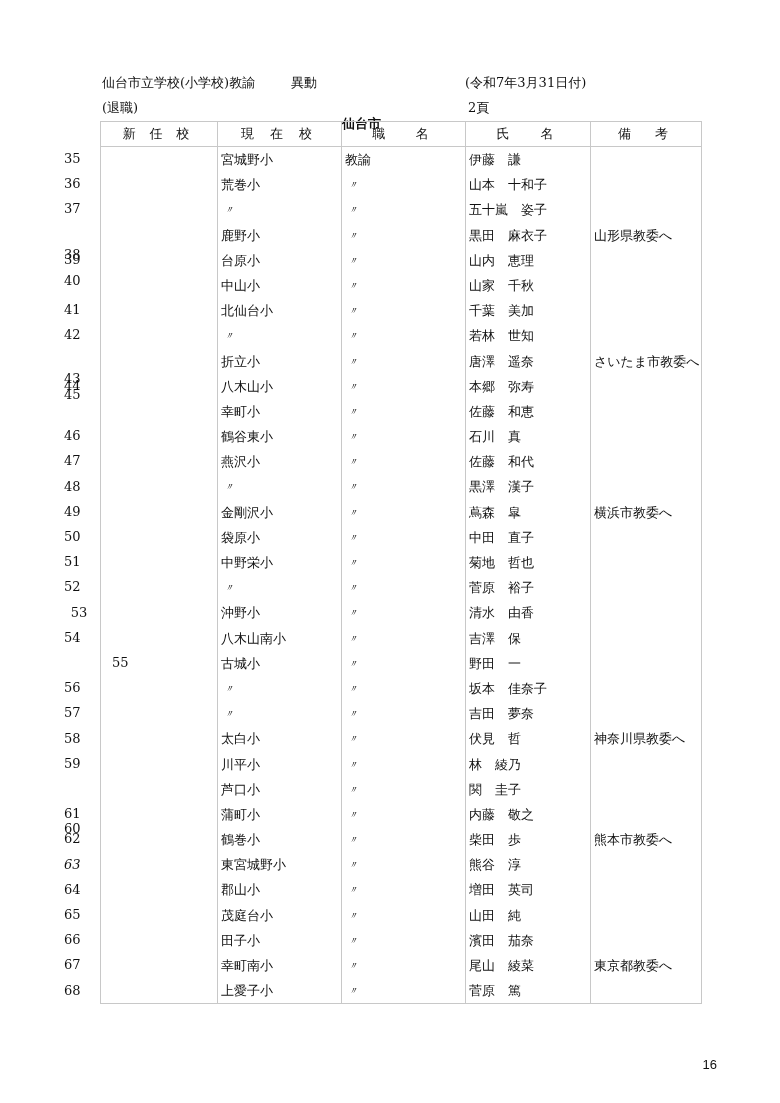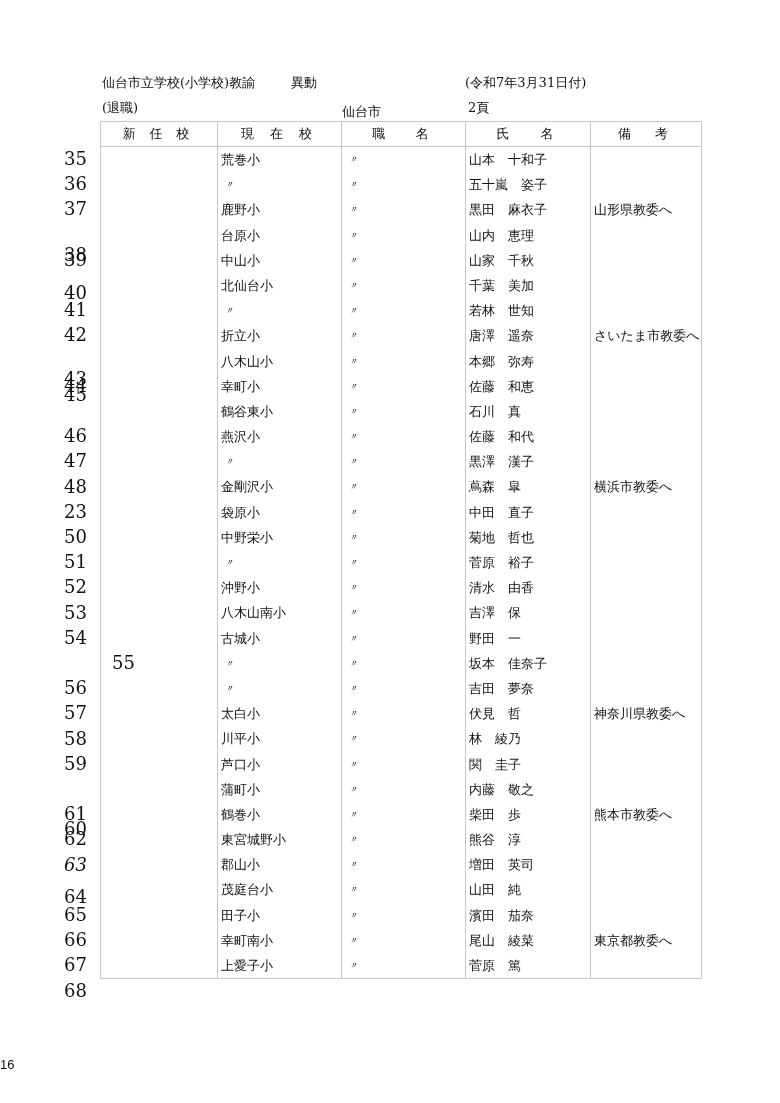--- a/index.html
+++ b/index.html
@@ -24,68 +24,68 @@
   .row { display: flex; height: 25.2px; }
   .td {
     box-sizing: border-box; border-right: 1px solid #c8c8c8;
     font-size: 13px; line-height: 25px; padding-left: 3px; white-space: nowrap;
   }
   .td:last-child { border-right: none; }
   .c1 { width: 117px; } .c2 { width: 124px; } .c3 { width: 124px; } .c4 { width: 125px; } .c5 { width: 110px; }
   .ditto { font-size: 10px; font-style: italic; padding-left: 6px; }
   .rownum {
     position: absolute; left: 64px; width: 30px; text-align: left;
-    font-size: 18px; line-height: 25.2px;
+    font-size: 13px; line-height: 25.2px;
   }
   .pagenum {
-    position: absolute; left: 0; width: 717px; top: 1057px; text-align: left;
+    position: absolute; left: 0; width: 717px; top: 1057px; text-align: right;
     font-family: "Liberation Sans", sans-serif; font-size: 13px;
   }
 </style>
 </head>
 <body>
 
 <div class="hdr" style="left:102px; top:75px;">仙台市立学校(小学校)教諭</div>
 <div class="hdr" style="left:291px; top:75px;">異動</div>
 <div class="hdr" style="left:465px; top:75px;">(令和7年3月31日付)</div>
 <div class="hdr" style="left:102px; top:100px;">(退職)</div>
-<div class="hdr" style="left:342px; top:104px;">仙台市</div>
+<div class="hdr" style="left:342px; top:116px;font-weight:bold;">仙台市</div>
 <div class="hdr" style="left:468px; top:100px;">2頁</div>
 
 <div id="rownums">
     <div class="rownum" style="top: 146px;">35</div>
     <div class="rownum" style="top: 171.2px;">36</div>
     <div class="rownum" style="top: 196.4px;">37</div>
     <div class="rownum" style="top: 221.6px; margin-top: 20px;">38</div>
     <div class="rownum" style="top: 246.8px;">39</div>
-    <div class="rownum" style="top: 280px;">40</div>
+    <div class="rownum" style="top: 268px;">40</div>
     <div class="rownum" style="top: 297.2px;">41</div>
     <div class="rownum" style="top: 322.4px;">42</div>
     <div class="rownum" style="top: 366px;">43</div>
     <div class="rownum" style="top: 372.8px;">44</div>
     <div class="rownum" style="top: 382px;">45</div>
     <div class="rownum" style="top: 423.2px;">46</div>
     <div class="rownum" style="top: 448.4px;">47</div>
     <div class="rownum" style="top: 473.6px;">48</div>
-    <div class="rownum" style="top: 498.8px;">23</div>
+    <div class="rownum" style="top: 498.8px;">49</div>
     <div class="rownum" style="top: 524px;">50</div>
     <div class="rownum" style="top: 549.2px;">51</div>
     <div class="rownum" style="top: 574.4px;">52</div>
-    <div class="rownum" style="top: 599.6px;">53</div>
+    <div class="rownum" style="top: 599.6px; text-align: center;">53</div>
     <div class="rownum" style="top: 624.8px;">54</div>
     <div class="rownum" style="top: 650px; margin-left: 48px;">55</div>
     <div class="rownum" style="top: 675.2px;">56</div>
     <div class="rownum" style="top: 700.4px;">57</div>
     <div class="rownum" style="top: 725.6px;">58</div>
     <div class="rownum" style="top: 750.8px;">59</div>
     <div class="rownum" style="top: 816px;">60</div>
     <div class="rownum" style="top: 801.2px;">61</div>
     <div class="rownum" style="top: 826.4px;">62</div>
     <div class="rownum" style="top: 851.6px; font-style: italic;">63</div>
-    <div class="rownum" style="top: 876.8px; margin-top: 7px;">64</div>
+    <div class="rownum" style="top: 876.8px;">64</div>
     <div class="rownum" style="top: 902px;">65</div>
     <div class="rownum" style="top: 927.2px;">66</div>
     <div class="rownum" style="top: 952.4px;">67</div>
     <div class="rownum" style="top: 977.6px;">68</div>
   </div>
 
 <div class="grid">
   <div class="thead">
     <div class="th c1">
         <span>新</span>
@@ -106,20 +106,27 @@
         <span>名</span>
       </div>
     <div class="th c5">
         <span>備</span>
         <span>考</span>
       </div>
   </div>
   <div class="tbody" id="tbody">
       <div class="row">
         <div class="td c1"></div>
+        <div class="td c2">宮城野小</div>
+        <div class="td c3">教諭</div>
+        <div class="td c4">伊藤　謙</div>
+        <div class="td c5"></div>
+      </div>
+      <div class="row">
+        <div class="td c1"></div>
         <div class="td c2">荒巻小</div>
         <div class="td c3 ditto">〃</div>
         <div class="td c4">山本　十和子</div>
         <div class="td c5"></div>
       </div>
       <div class="row">
         <div class="td c1"></div>
         <div class="td c2 ditto">〃</div>
         <div class="td c3 ditto">〃</div>
         <div class="td c4">五十嵐　姿子</div>

